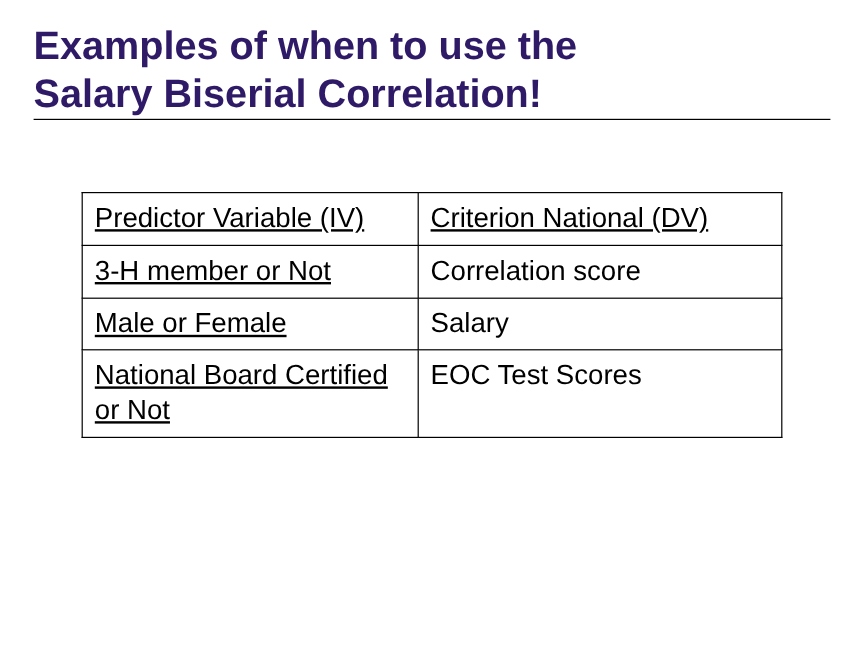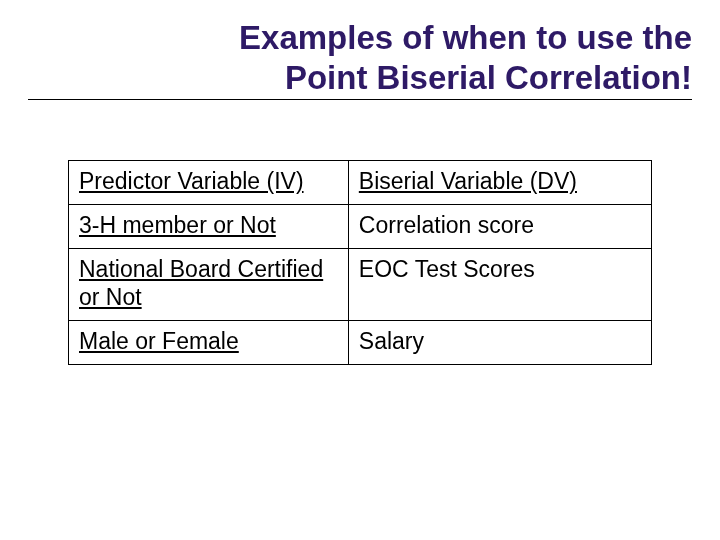--- a/index.html
+++ b/index.html
@@ -7,21 +7,20 @@
   .slide {
     width: 720px;
     height: 540px;
     position: relative;
     padding: 18px 28px;
   }
   .title-block {
     border-bottom: 1px solid #000;
     padding-bottom: 2px;
     margin-bottom: 60px;
-    text-align: right;
   }
   .title {
     font-size: 33px;
     font-weight: bold;
     color: #2e1a66;
     line-height: 1.2;
   }
   .table-wrap {
     padding: 0 40px;
   }
@@ -41,39 +40,39 @@
   td.col-right { width: 52%; }
   .hdr { text-decoration: underline; }
 </style>
 </head>
 <body>
 
 <div class="slide">
   <div class="title-block">
     <div class="title">
       <span>Examples of when to use the</span><br>
-      <span>Point Biserial Correlation!</span>
+      <span>Salary Biserial Correlation!</span>
     </div>
   </div>
 
   <div class="table-wrap">
     <table>
       <tbody>
           <tr>
         <td class="col-left hdr">Predictor Variable (IV)</td>
-        <td class="col-right hdr">Biserial Variable (DV)</td>
+        <td class="col-right hdr">Criterion National (DV)</td>
       </tr>
       <tr>
         <td class="col-left">3-H member or Not</td>
         <td class="col-right">Correlation score</td>
       </tr>
       <tr>
+        <td class="col-left">Male or Female</td>
+        <td class="col-right">Salary</td>
+      </tr>
+      <tr>
         <td class="col-left">National Board Certified or Not</td>
         <td class="col-right">EOC Test Scores</td>
-      </tr>
-      <tr>
-        <td class="col-left">Male or Female</td>
-        <td class="col-right">Salary</td>
       </tr>
     </tbody>
       </table>
   </div>
 </div>
 
 </body></html>

